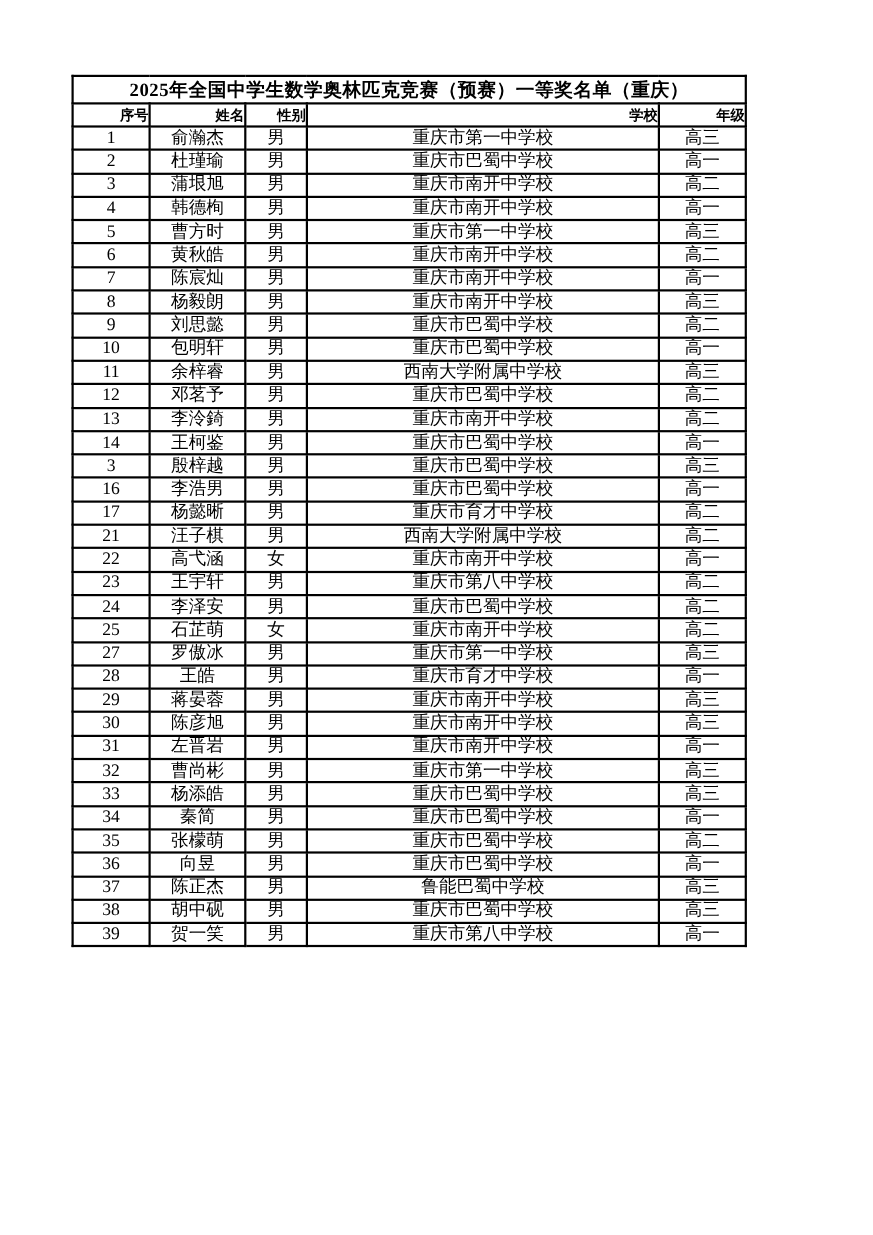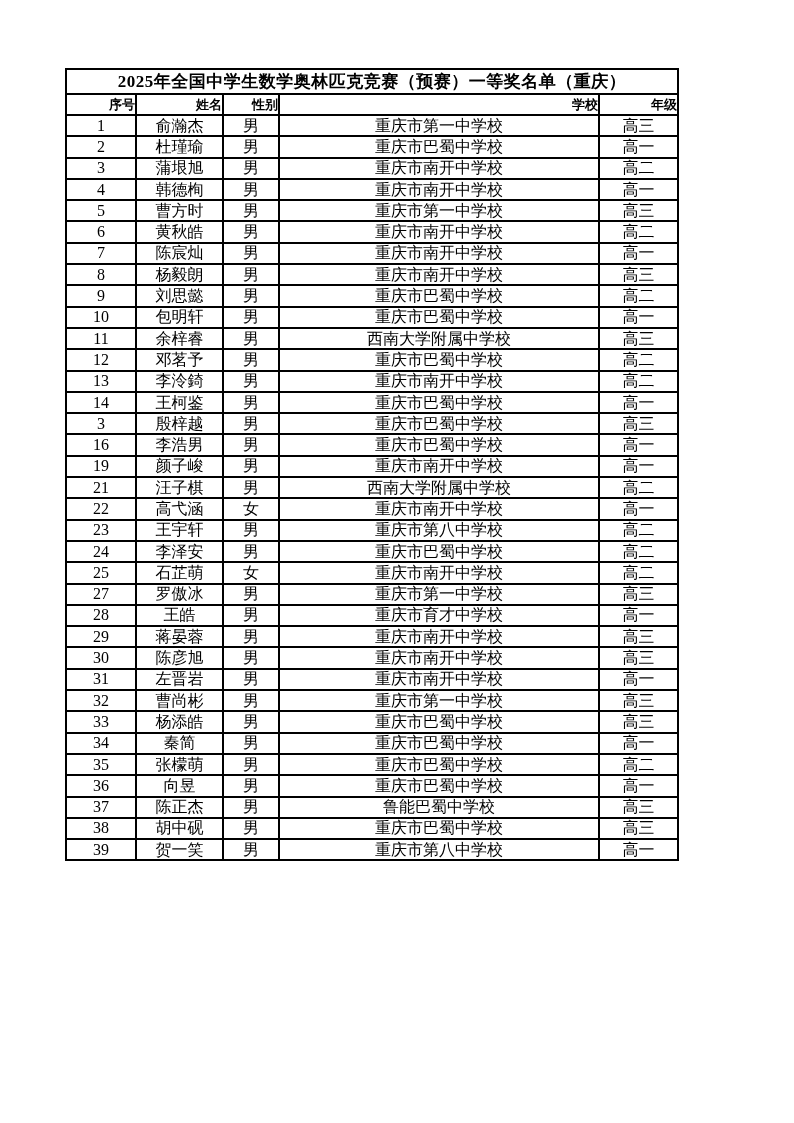--- a/index.html
+++ b/index.html
@@ -189,25 +189,25 @@
           <td>高三</td>
         </tr>
         <tr>
           <td>16</td>
           <td>李浩男</td>
           <td>男</td>
           <td>重庆市巴蜀中学校</td>
           <td>高一</td>
         </tr>
         <tr>
-          <td>19</td>
-          <td>颜子峻</td>
-          <td>男</td>
-          <td>重庆市南开中学校</td>
-          <td>高一</td>
+          <td>17</td>
+          <td>杨懿晰</td>
+          <td>男</td>
+          <td>重庆市育才中学校</td>
+          <td>高二</td>
         </tr>
         <tr>
           <td>21</td>
           <td>汪子棋</td>
           <td>男</td>
           <td>西南大学附属中学校</td>
           <td>高二</td>
         </tr>
         <tr>
           <td>22</td>

